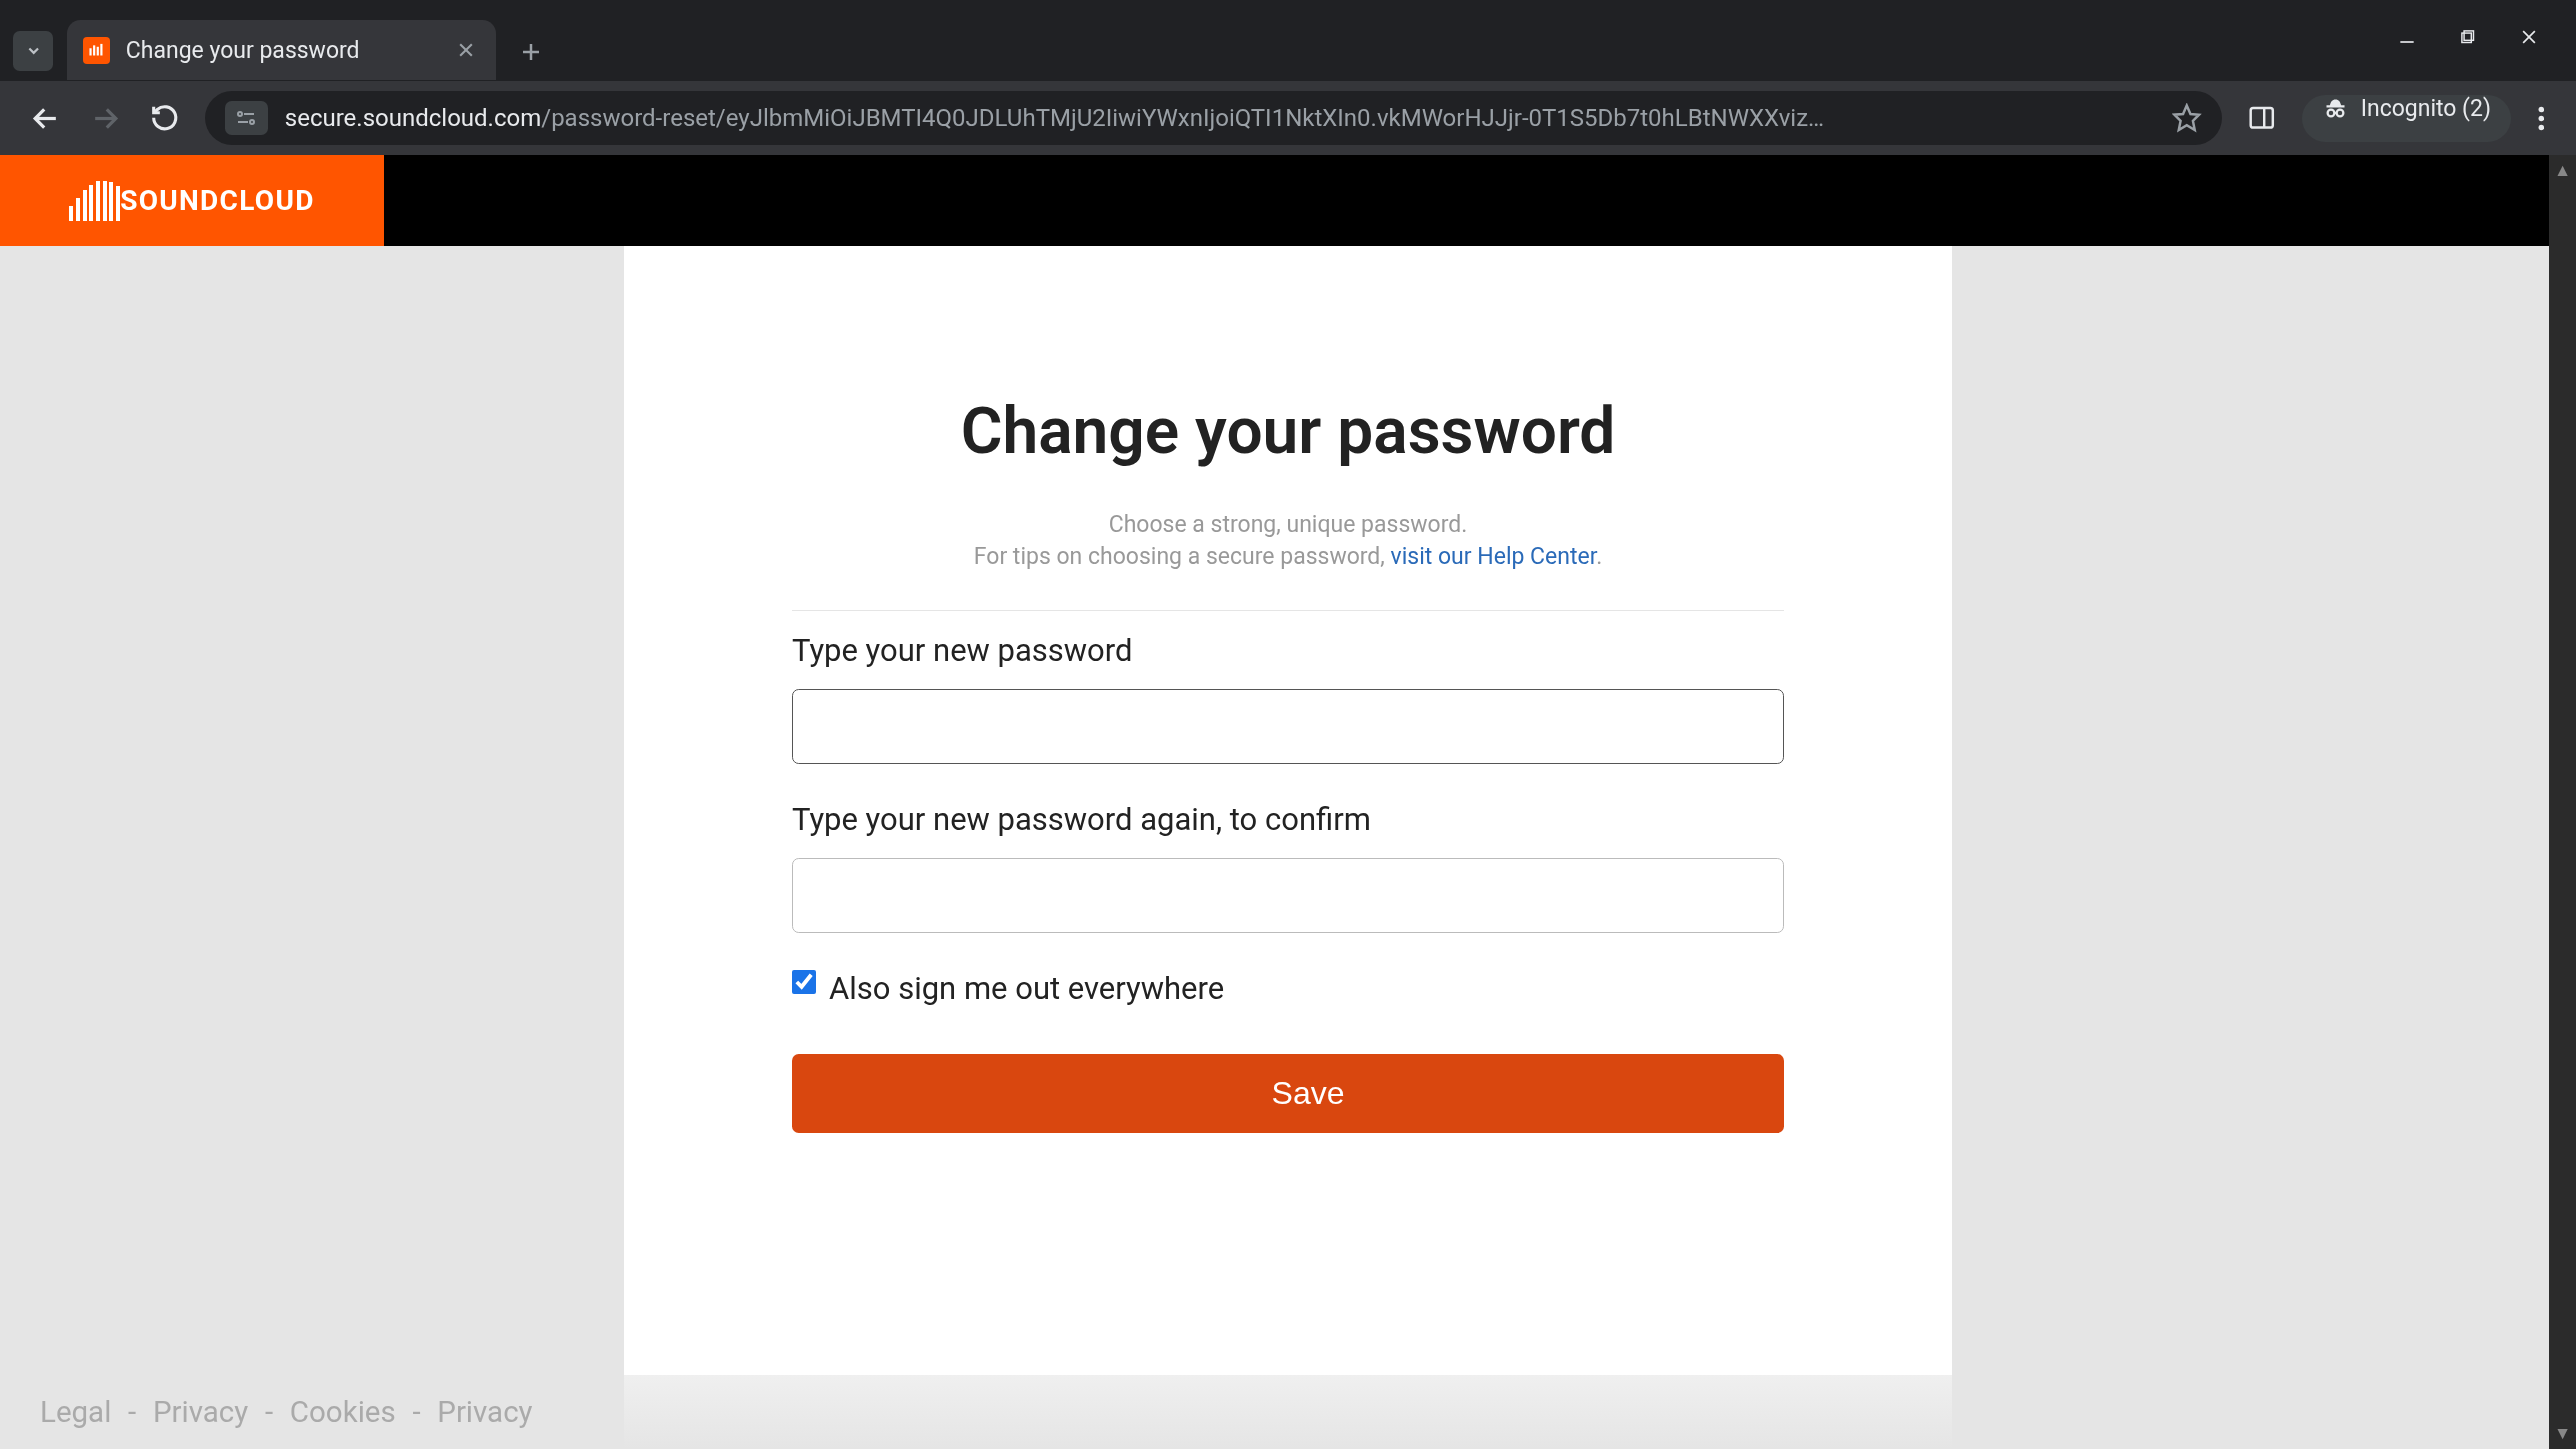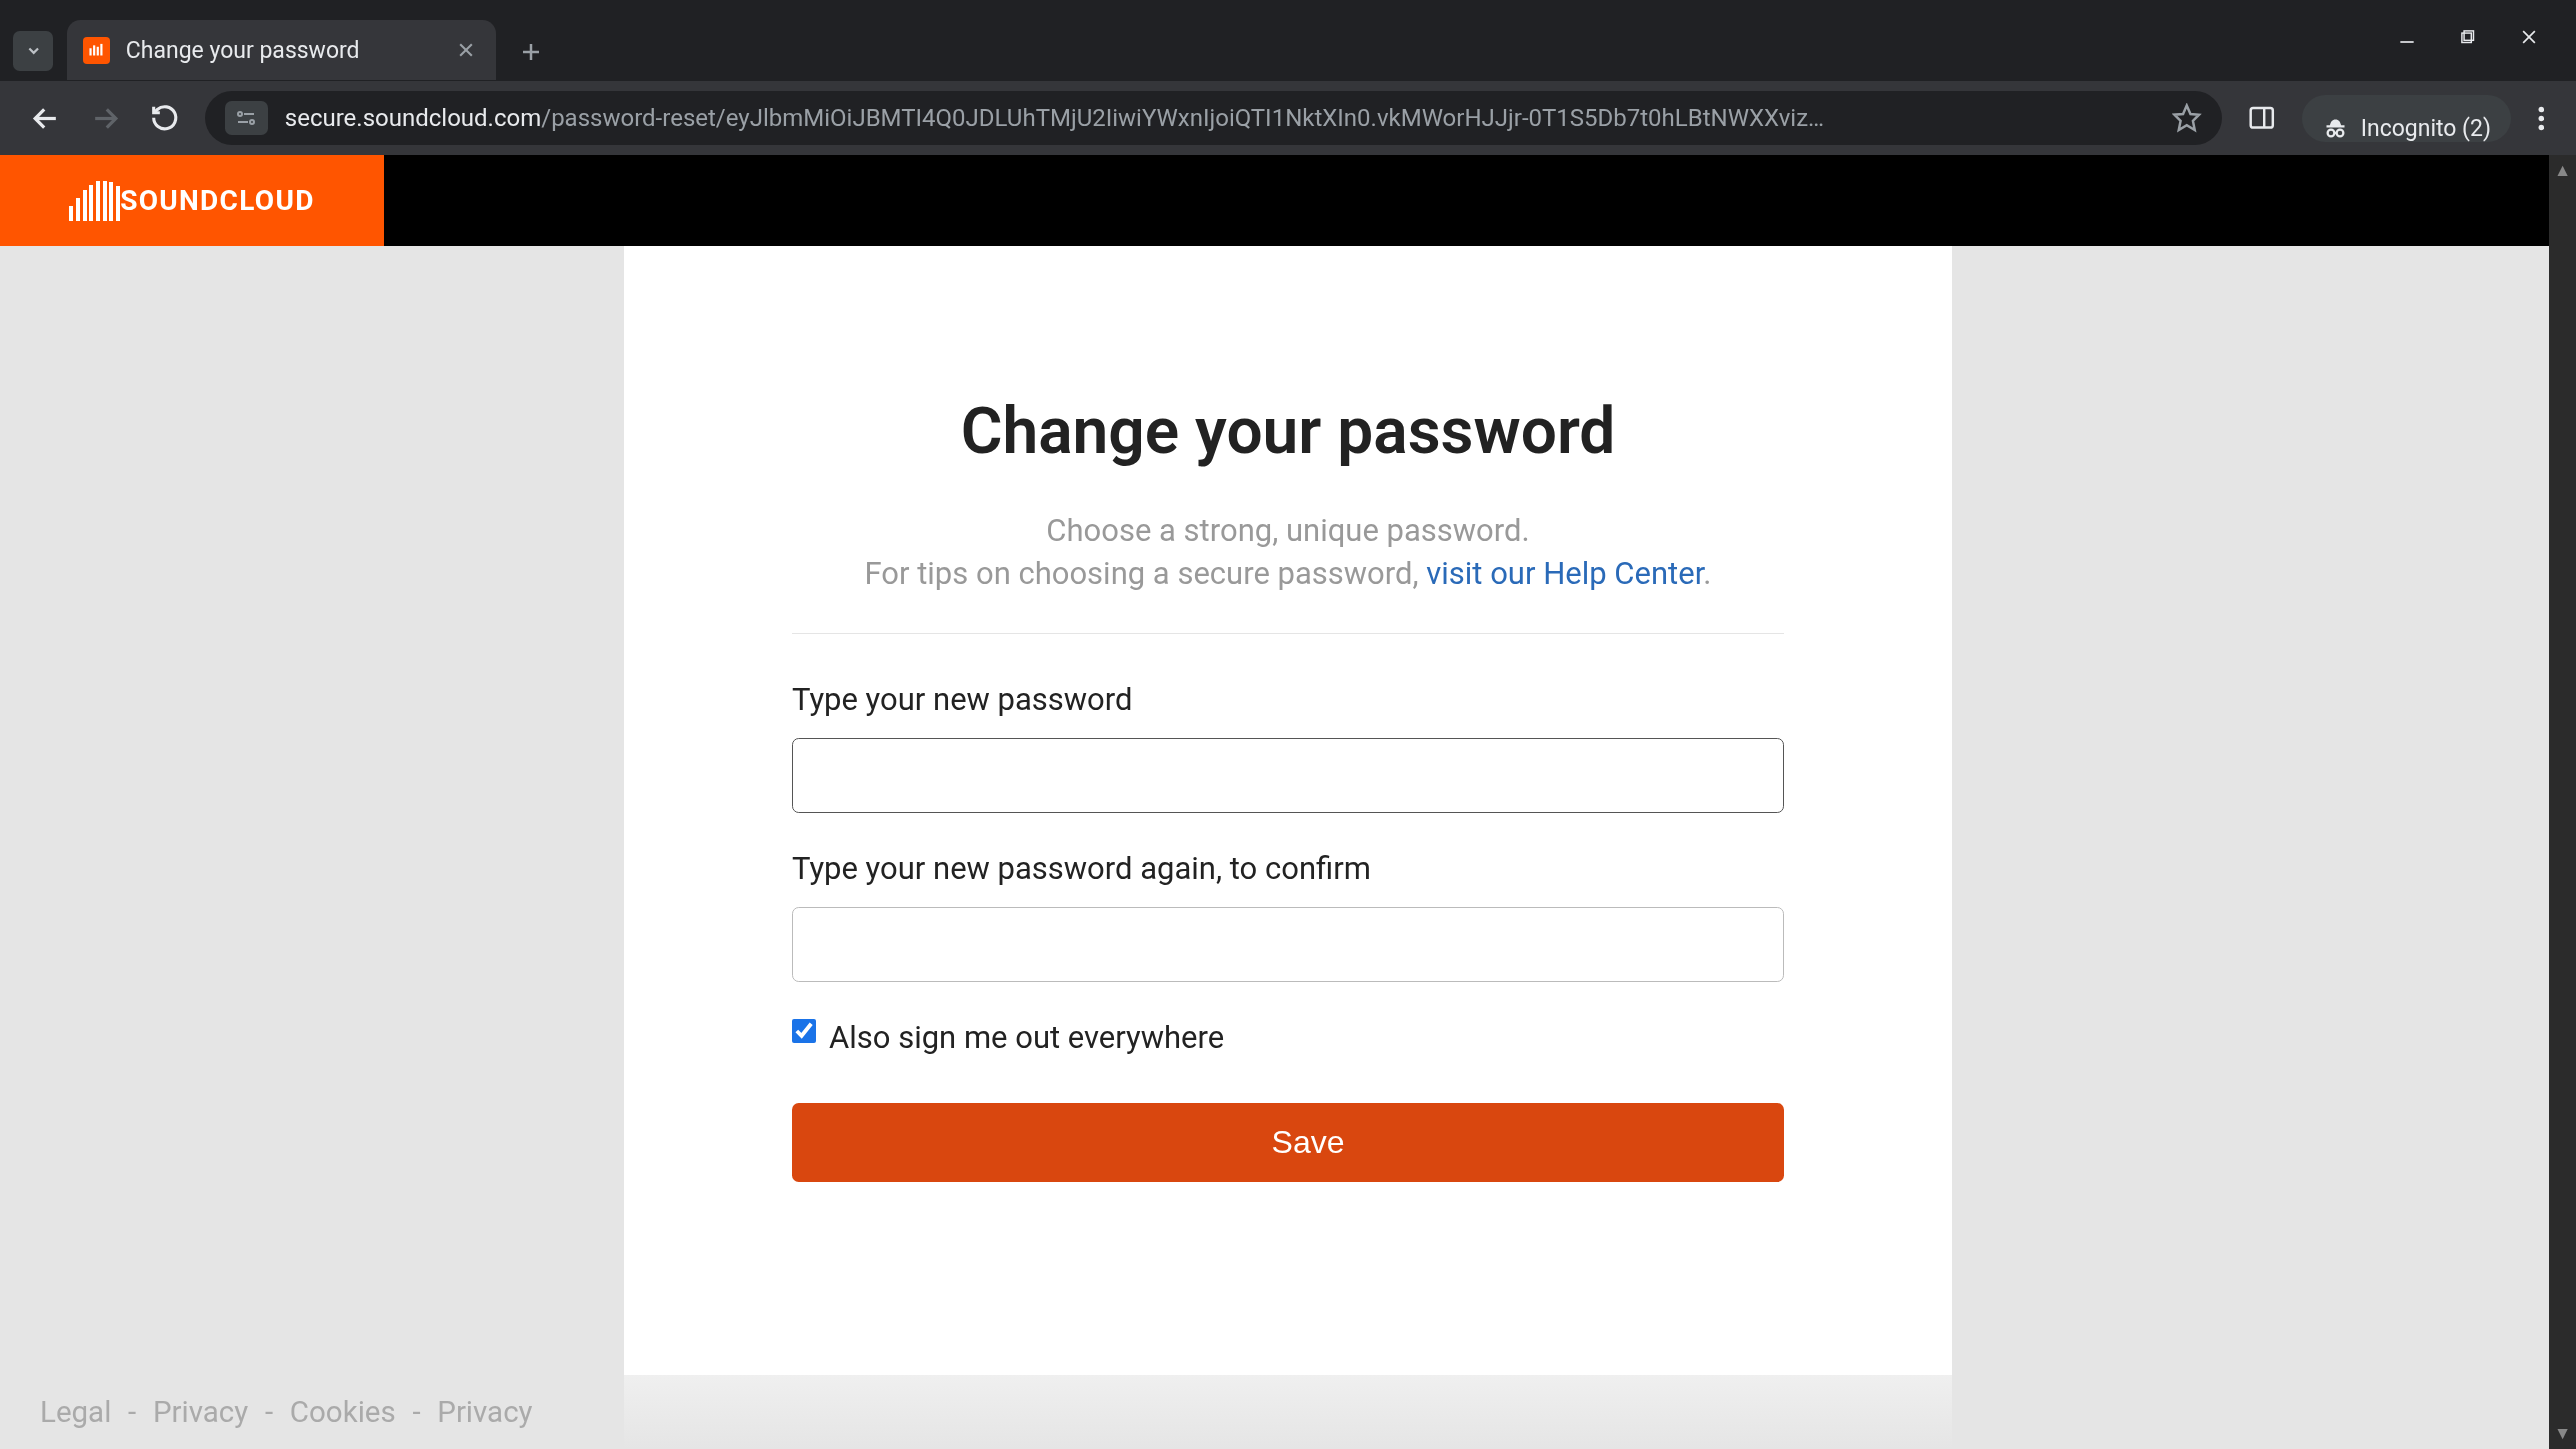--- a/index.html
+++ b/index.html
@@ -60,21 +60,21 @@
     .url { color: #e8eaed; font-size: 24px; flex: 1; white-space: nowrap; overflow: hidden; text-overflow: ellipsis; }
     .url .domain { color: #e8eaed; }
     .url .path { color: #9aa0a6; }
     .star-btn { color: #9aa0a6; }
     .ext-btn {
       width: 40px; height: 40px; display:flex; align-items:center; justify-content:center;
       color: #e8eaed;
     }
     .incognito-pill {
       height: 47px; background: #3c4043; border-radius: 23.5px;
-      display: flex; align-items: flex-end; padding: 0 20px; gap: 12px;
+      display: flex; align-items: flex-start; padding: 0 20px; gap: 12px;
       color: #e8eaed; font-size: 23px;
     }
     .menu-btn { color: #e8eaed; font-size: 27px; padding: 0 6.7px; }
 
     
     .viewport {
       position: relative;
       height: calc(1449px - 81px - 74px);
       background: #e5e5e5;
       overflow: hidden;
@@ -103,23 +103,23 @@
     }
     .card {
       width: 1328px; background:#fff; min-height:100%;
       padding: 148px 168px 134px;
     }
     .card h1 {
       font-size: 64px; font-weight:600; color:#222; text-align:center;
       margin-bottom: 40px;
     }
     .subtitle {
-      text-align:center; font-size:31px; color:#999; line-height:1.4;
+      text-align:center; font-size:23px; color:#999; line-height:1.4;
       padding-bottom:37px; border-bottom:0.7px solid #e5e5e5;
-      margin-bottom:47px;
+      margin-bottom:21px;
     }
     .subtitle a { color:#2a6ab8; text-decoration:none; }
 
     .form-label {
       font-size:31px; color:#222; margin-bottom:20px; display:block;
     }
     .form-input {
       width:100%; height:75px; border:0.7px solid #bbb; border-radius:6.7px;
       font-size:27px; padding:0 20px; margin-bottom:37px; background:#fff;
     }

